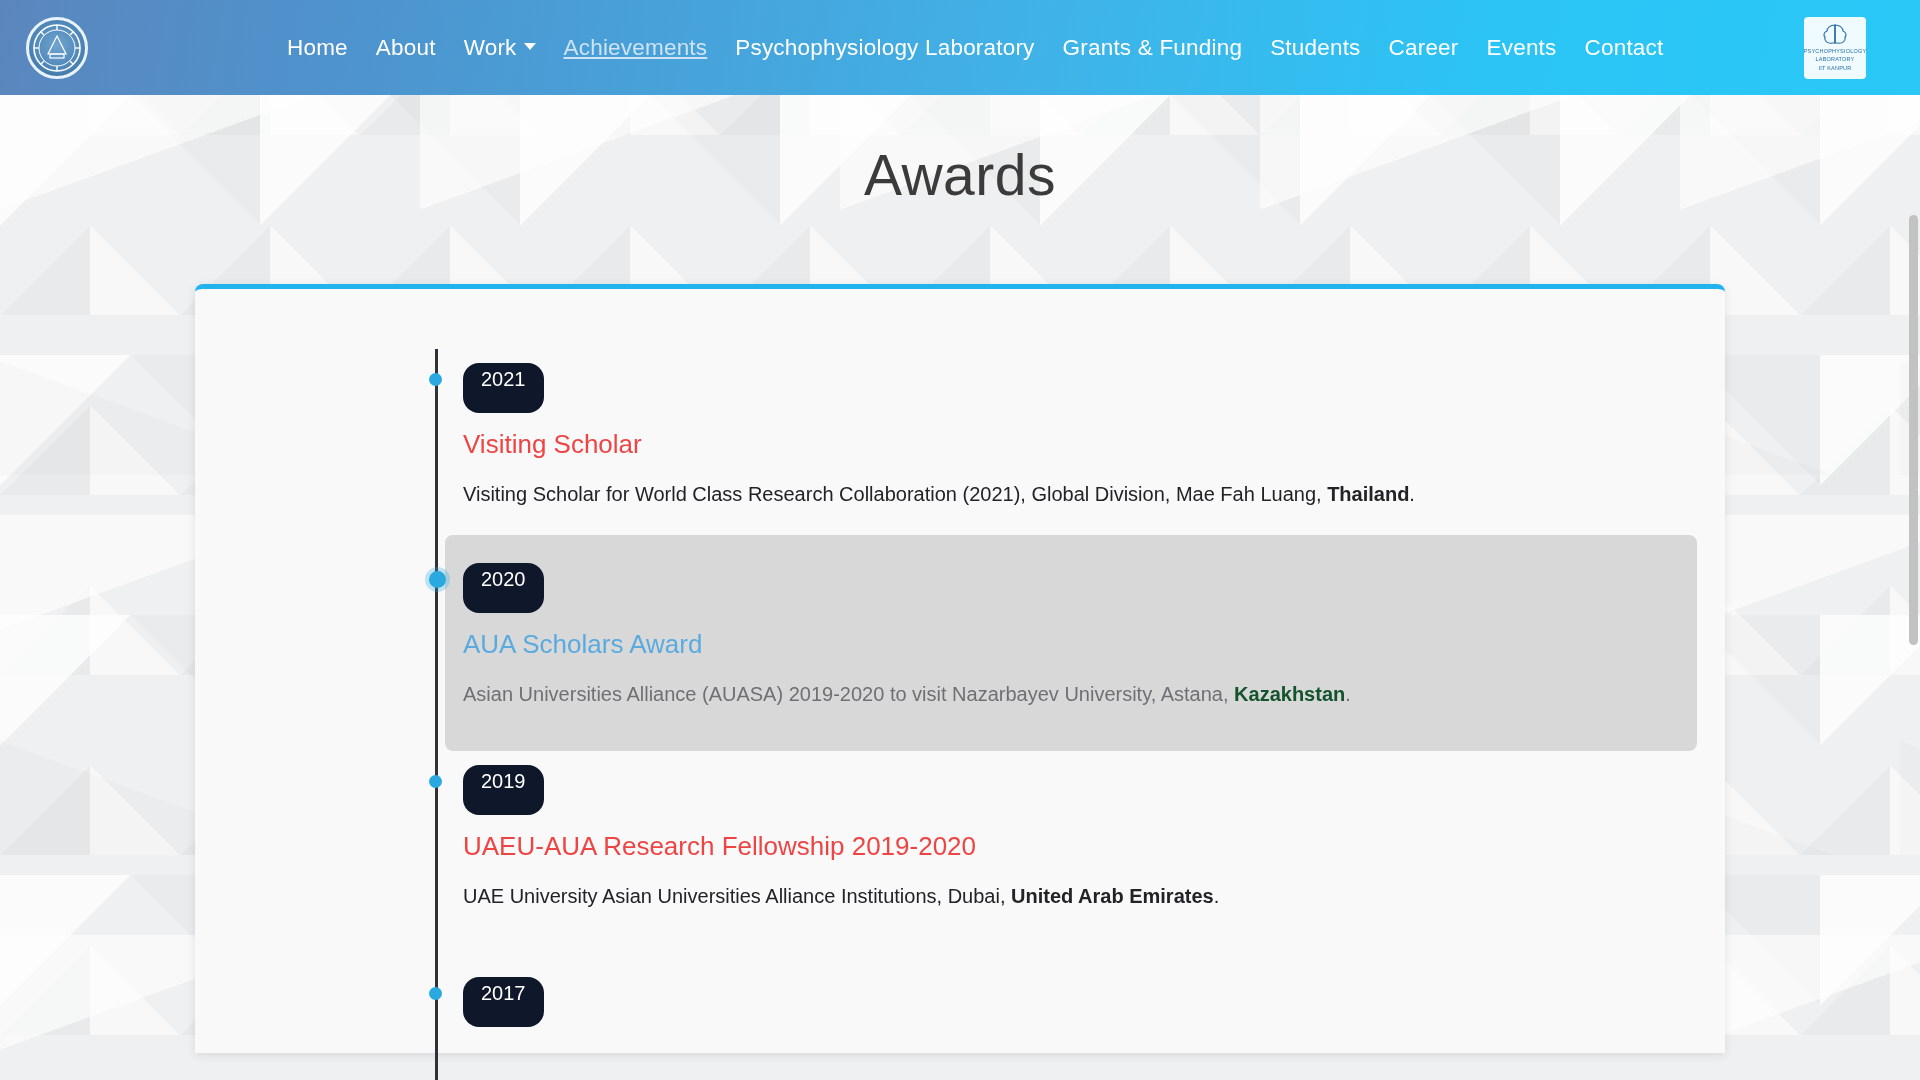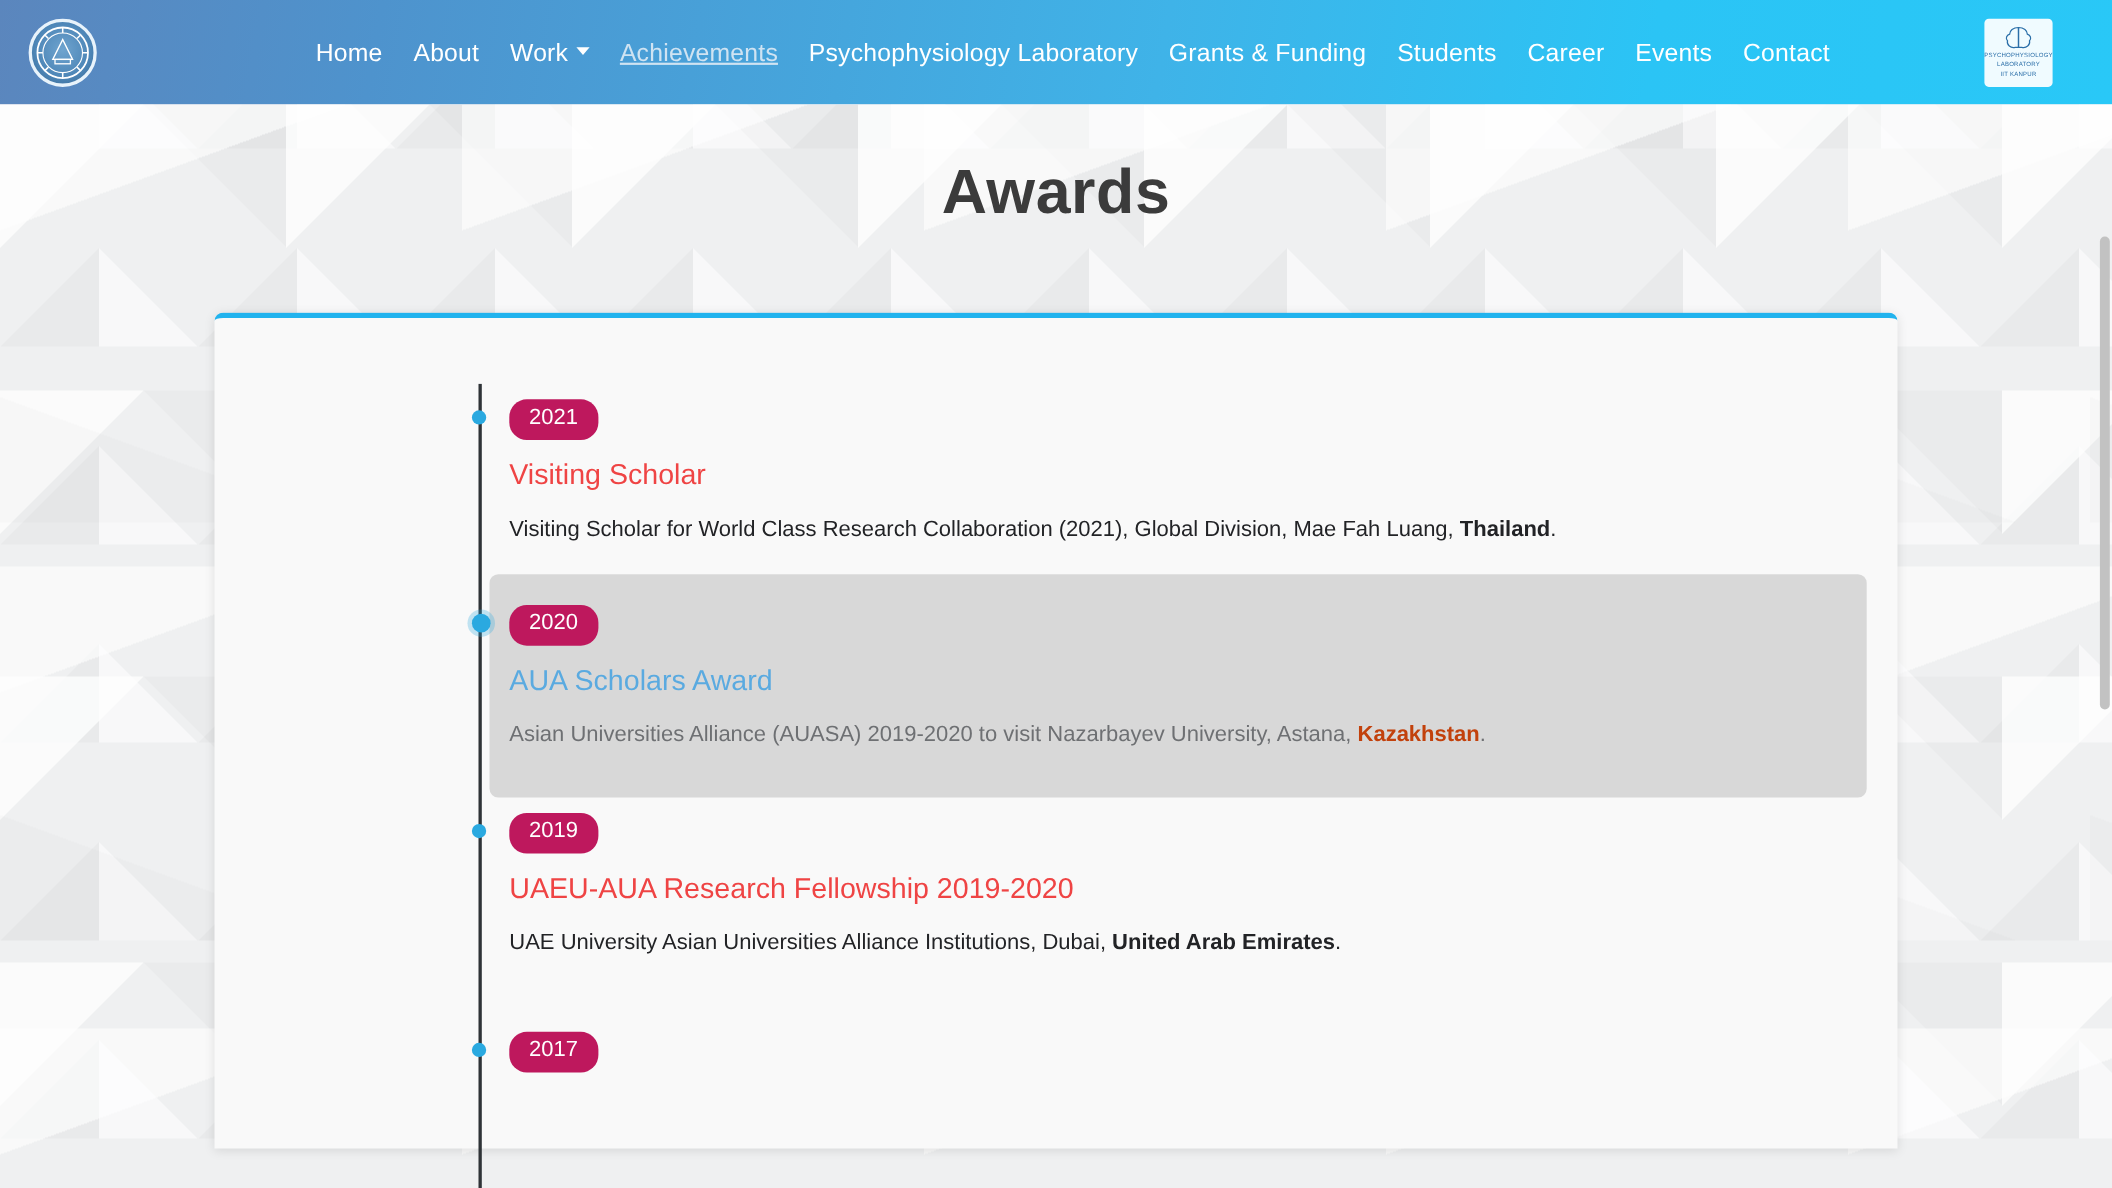--- a/index.html
+++ b/index.html
@@ -101,21 +101,21 @@
       linear-gradient(160deg, rgba(255,255,255,.6) 20%, transparent 20%),
       linear-gradient(20deg, rgba(0,0,0,.015) 22%, transparent 22%);
     background-size: 420px 420px, 380px 380px;
   }
 
   .page-title {
     position: relative;
     text-align: center;
     font-size: 57px;
     color: #3b3b3b;
-    font-weight: 700;
+    font-weight: 400;
     margin: 0;
     padding-top: 47px;
     letter-spacing: .5px;
   }
 
   
   .card {
     position: relative;
     width: 1530px;
     margin: 76px auto 0 auto;
@@ -166,44 +166,44 @@
   .tl-entry.active .tl-dot {
     left: -16px;
     top: 36px;
     width: 17px; height: 17px;
     background: #2aa9e0;
     box-shadow: 0 0 0 4px rgba(42,169,224,.28);
   }
 
   .year-badge {
     display: inline-block;
-    background: #be185d;
+    background: #0f172a;
     color: #ffffff;
     font-size: 20px;
     border-radius: 16px;
-    padding: 6px 18px 11px 18px;
+    padding: 6px 18px 24px 18px;
     line-height: 1;
   }
   .entry-title {
     color: #ef4444;
     font-size: 26px;
     margin: 16px 0 0 0;
     font-weight: 400;
     cursor: pointer;
   }
   .tl-entry.active .entry-title { color: #5aaae0; }
   .entry-desc {
     color: #222326;
     font-size: 20px;
     margin: 20px 0 0 0;
     line-height: 1.45;
   }
   .tl-entry.active .entry-desc { color: #6e7073; }
   .entry-desc b { font-weight: 700; }
-  .tl-entry.active .entry-desc b { color: #c2410c; }
+  .tl-entry.active .entry-desc b { color: #14532d; }
 
   
   .scroll-hint {
     position: absolute;
     right: 2px;
     top: 120px;
     width: 9px;
     height: 430px;
     background: #c2c2c2;
     border-radius: 5px;

